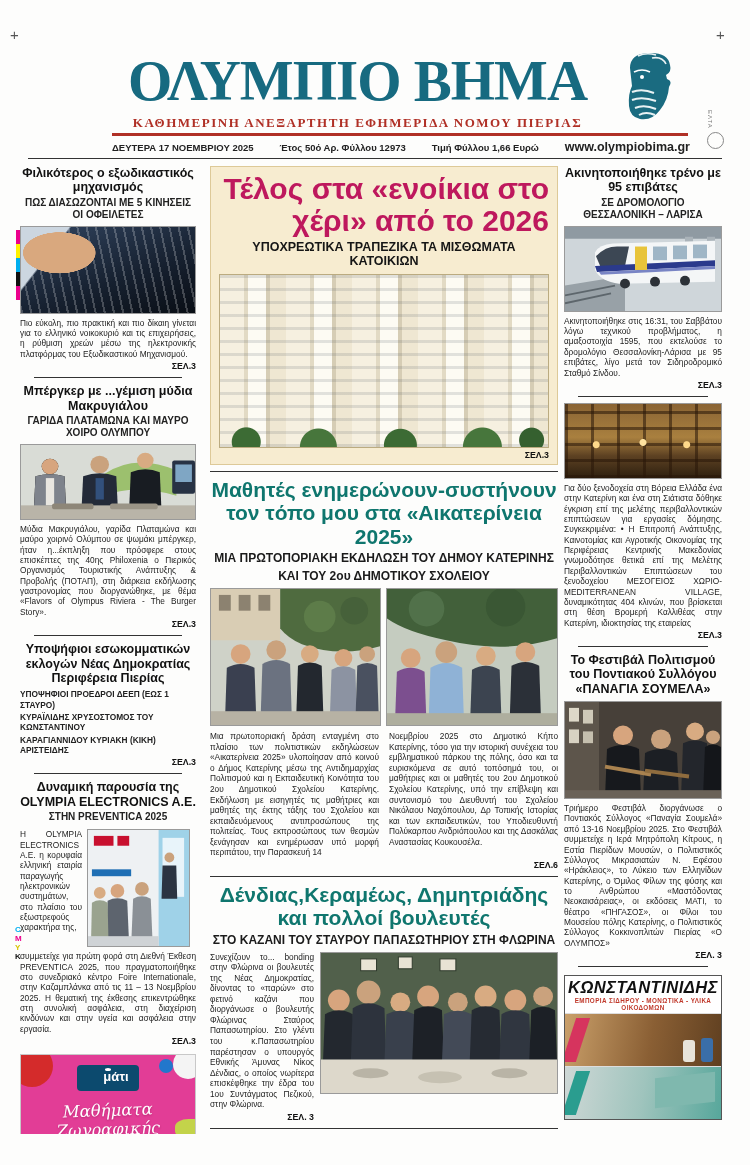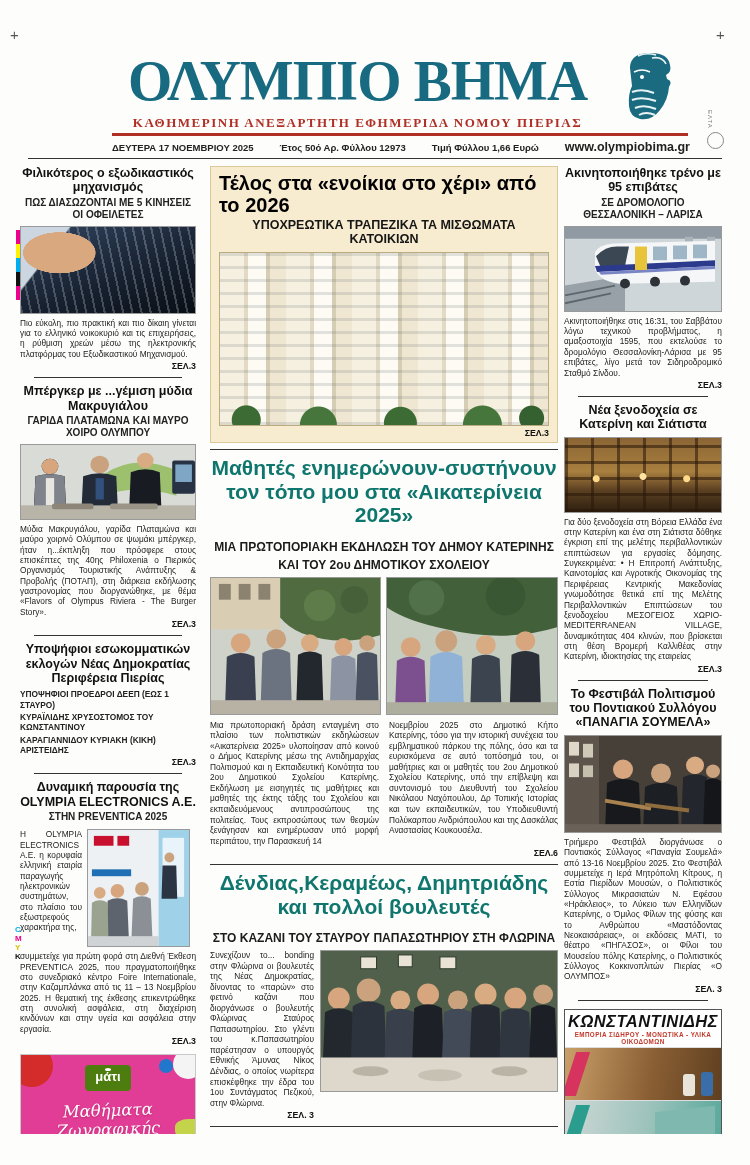--- a/index.html
+++ b/index.html
@@ -34,34 +34,34 @@
   #col-right{left:564px;width:158px;}
   .divider{border-top:1px solid #333;margin:6px 14px;}
   .divider.full{margin:6px 0;}
   .t-sm{font-weight:bold;font-size:12.5px;text-align:center;line-height:1.15;color:#111;}
   .kick{font-weight:bold;font-size:10px;text-align:center;line-height:1.2;color:#222;margin-top:2px;}
   .cap{font-size:8.3px;line-height:1.25;text-align:justify;color:#222;margin-top:4px;}
   .selref{font-weight:bold;font-size:8.8px;text-align:right;margin-top:2px;}
   .ph{width:100%;border:1px solid #9a9a9a;box-sizing:border-box;margin-top:5px;display:block;}
   
   .leadbox{background:#f7ecd0;border:1px solid #ddc998;padding:6px 8px 4px;box-sizing:border-box;}
-  .lead-h{font-weight:bold;font-size:20px;line-height:1.08;text-align:left;color:#000000;}
+  .lead-h{font-weight:bold;font-size:30px;line-height:1.08;text-align:right;color:#be185d;}
   .lead-sub{font-weight:bold;font-size:12.5px;text-align:center;margin-top:2px;color:#161616;}
   
   .c-title{font-weight:bold;font-size:21px;text-align:center;line-height:1.12;color:#0f766e;}
-  .c-kick{font-weight:bold;font-size:12px;text-align:center;margin-top:13px;color:#1b1b1b;}
+  .c-kick{font-weight:bold;font-size:12px;text-align:center;margin-top:3px;color:#1b1b1b;}
   .bodytxt{font-size:8.3px;line-height:1.27;text-align:justify;color:#222;}
   .two-col{display:flex;gap:10px;margin-top:5px;}
   .two-col>div{flex:1;}
   .row{display:flex;gap:5px;margin-top:5px;}
   
   .mati{position:relative;margin-top:8px;height:196px;border:1px solid #c8c8c8;
         background:#e23d96;overflow:hidden;color:#fff;text-align:center;}
-  .mati .logo{width:46px;height:26px;background:#4d7c0f;border-radius:4px;margin:10px auto 0;
-        color:#fff;font-weight:bold;font-size:13px;line-height:24px;position:relative;}
+  .mati .logo{width:46px;height:26px;background:#0c4a6e;border-radius:4px;margin:10px auto 0;
+        color:#fff;font-weight:bold;font-size:13px;line-height:24px;position:relative;padding-left:16px;}
   .mati .logo::before{content:"";position:absolute;top:3px;left:50%;margin-left:-3px;width:6px;height:3px;
         background:#fff;border-radius:50%;}
   .mati .script{font-family:"DejaVu Serif",serif;font-style:italic;font-size:16.5px;margin-top:10px;
         text-shadow:0 1px 2px rgba(120,0,60,.4);transform:rotate(-2deg);}
   .splash{position:absolute;border-radius:50%;}
   .konst{border:1px solid #555;margin-top:8px;background:#fff;}
   .konst .kname{font-family:Liberation Sans, sans-serif;font-weight:bold;font-style:italic;
         font-size:16.5px;text-align:center;letter-spacing:.5px;padding-top:2px;}
   .konst .ksub{color:#c0392b;font-weight:bold;font-size:6.3px;text-align:center;letter-spacing:.4px;padding-bottom:2px;}
   .strip{position:relative;height:52px;overflow:hidden;border-top:1px solid #ddd;}
@@ -363,21 +363,20 @@
           <circle cx="90" cy="56" r="5" fill="#2d3238"></circle>
           <circle cx="120" cy="55" r="5" fill="#2d3238"></circle>
       </svg>
     </div>
     <div class="cap">Ακινητοποιήθηκε στις 16:31, του Σαββάτου λόγω τεχνικού προβλήματος, η αμαξοστοιχία 1595, που εκτελούσε το δρομολόγιο Θεσσαλονίκη-Λάρισα με 95 επιβάτες, λίγο μετά τον Σιδηροδρομικό Σταθμό Σίνδου.</div>
     <div class="selref">ΣΕΛ.3</div>
   </div>
   <div class="divider"></div>
 
   <div>
-    <div class="t-sm">Νέα  ξενοδοχεία σε Κατερίνη και Σιάτιστα</div>
     <div class="ph img-hotel"></div>
     <div class="cap">Για δύο ξενοδοχεία στη Βόρεια Ελλάδα ένα στην Κατερίνη και ένα στη Σιάτιστα δόθηκε έγκριση επί της μελέτης περιβαλλοντικών επιπτώσεων για εργασίες δόμησης. Συγκεκριμένα: • Η Επιτροπή Ανάπτυξης, Καινοτομίας και Αγροτικής Οικονομίας της Περιφέρειας Κεντρικής Μακεδονίας γνωμοδότησε θετικά επί της Μελέτης Περιβαλλοντικών Επιπτώσεων του ξενοδοχείου ΜΕΣΟΓΕΙΟΣ ΧΩΡΙΟ-MEDITERRANEAN VILLAGE, δυναμικότητας 404 κλινών, που βρίσκεται στη θέση Βρομερή Καλλιθέας στην Κατερίνη, ιδιοκτησίας της εταιρείας</div>
     <div class="selref">ΣΕΛ.3</div>
   </div>
   <div class="divider"></div>
 
   <div>
     <div class="t-sm">Το Φεστιβάλ Πολιτισμού του Ποντιακού Συλλόγου «ΠΑΝΑΓΙΑ ΣΟΥΜΕΛΑ»</div>
     <div class="ph svgph" style="height:98px;">
       <svg viewBox="0 0 156 98" preserveAspectRatio="none">

